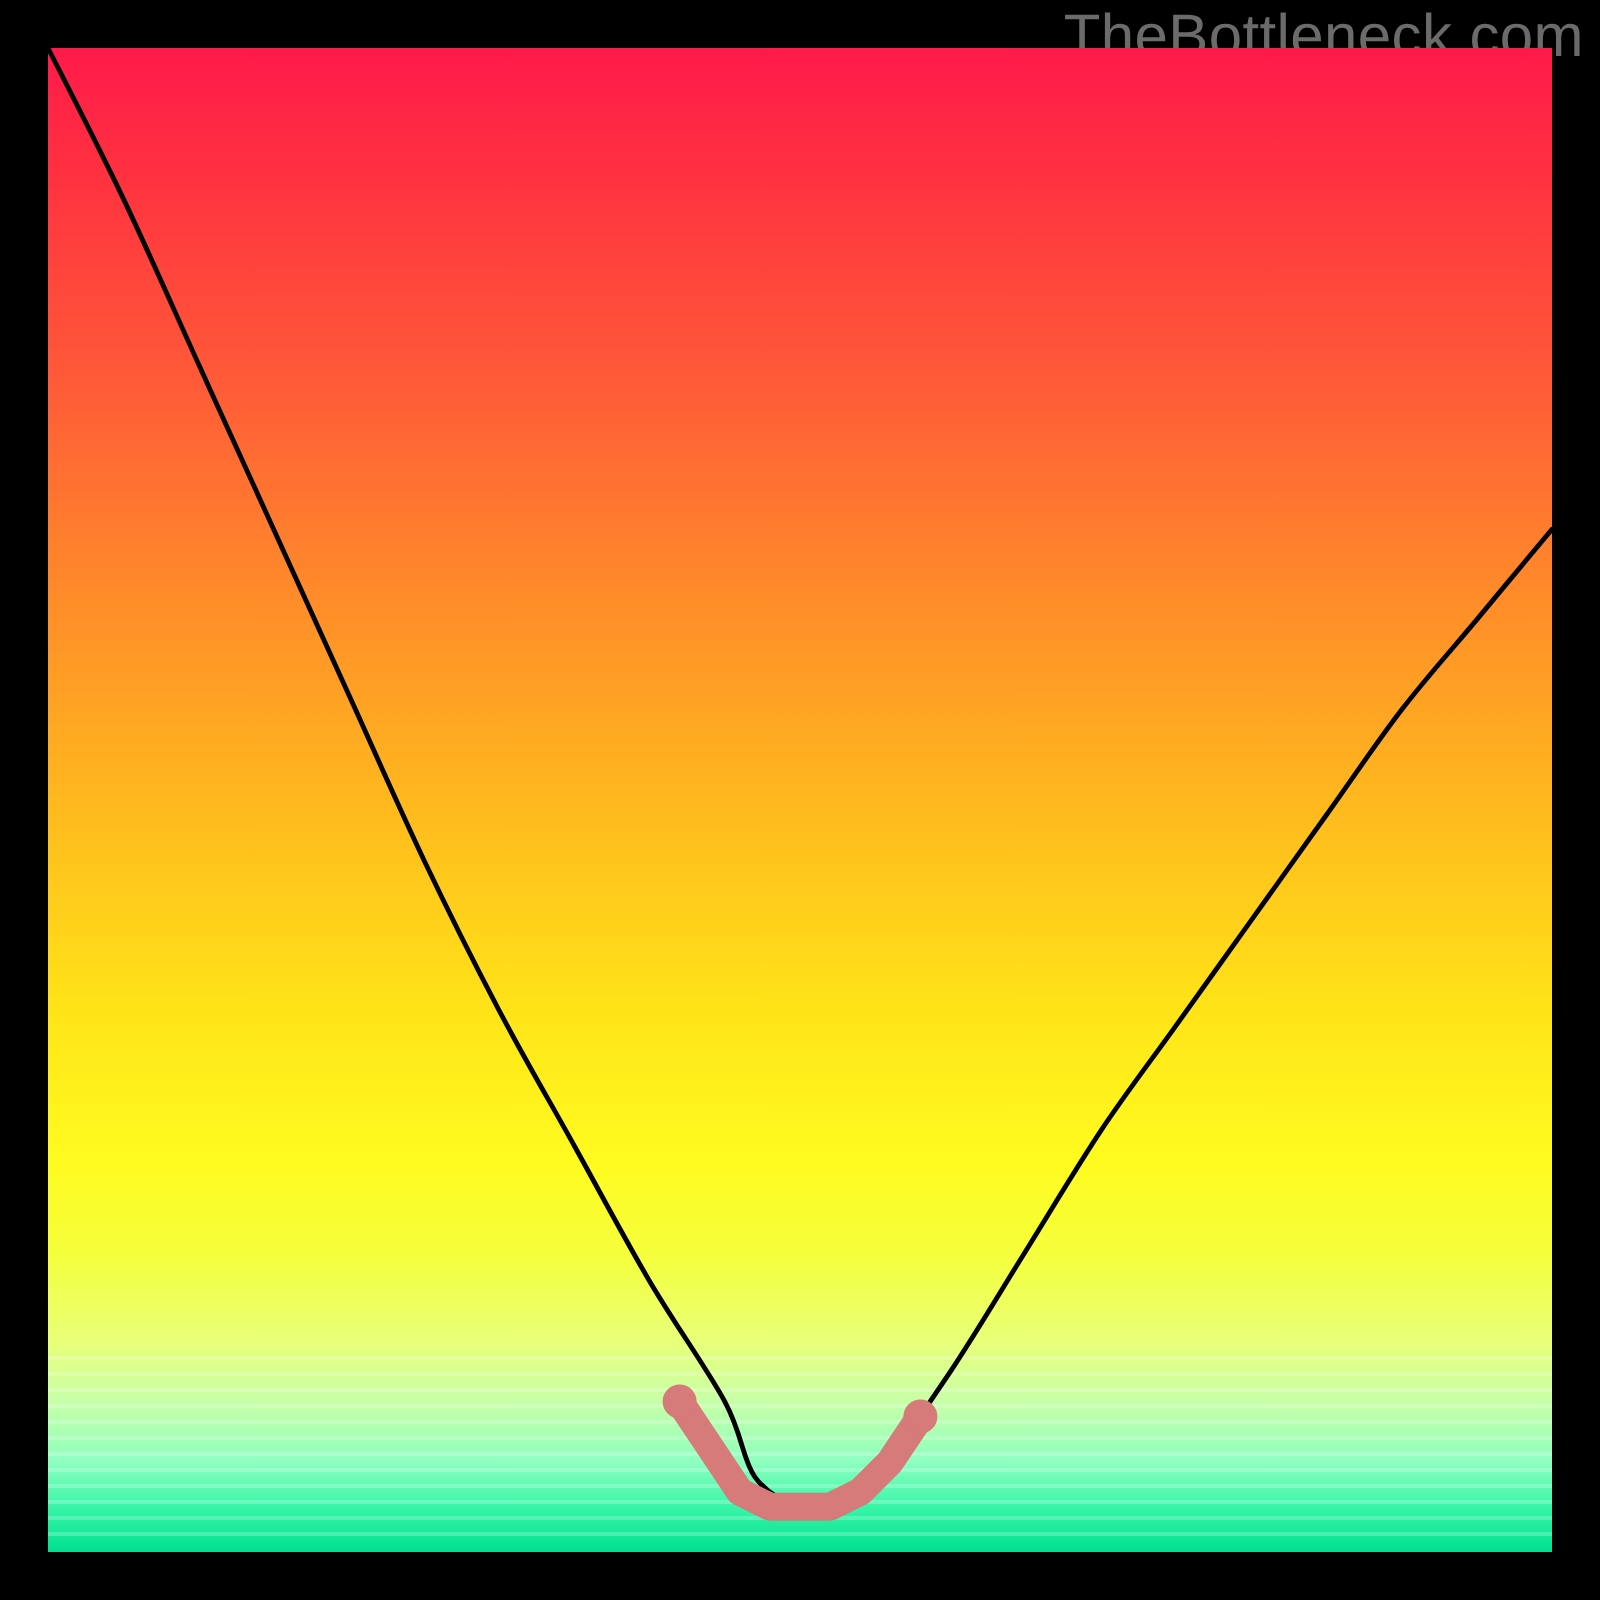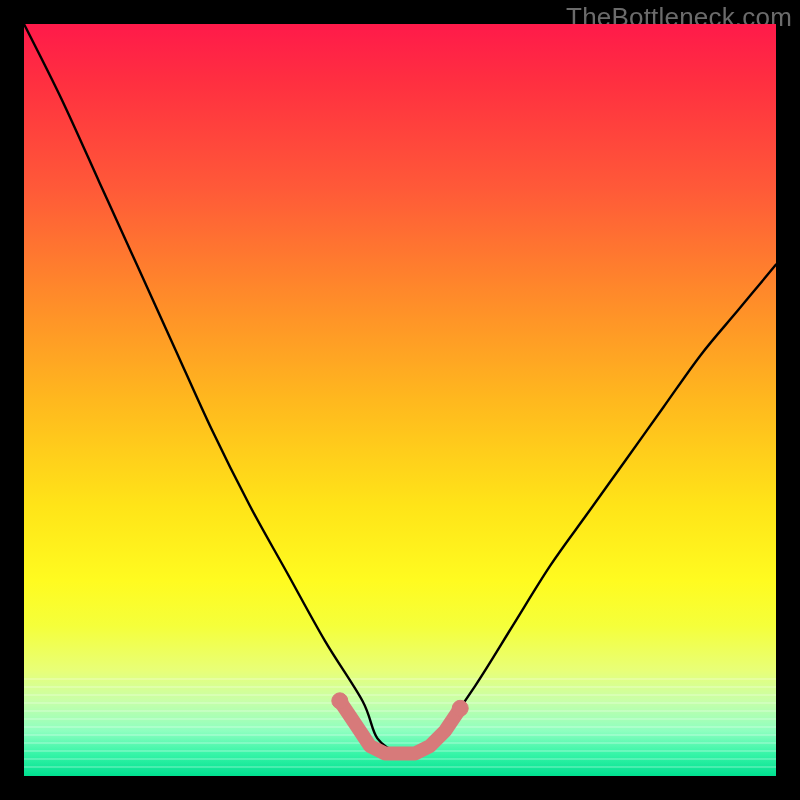--- a/index.html
+++ b/index.html
@@ -41,21 +41,21 @@
       #8effc0 94%,
       #38f5a8 97%,
       #00e090 100%
     );
   }
   .watermark {
     position: absolute;
     top: 2px;
     right: 8px;
     color: #6b6b6b;
-    font-size: 26px;
+    font-size: 30px;
     font-weight: 500;
     letter-spacing: 0.2px;
     user-select: none;
   }
   .striation {
     position: absolute;
     left: 0;
     width: 100%;
     height: 2px;
     background: rgba(255,255,255,0.22);

